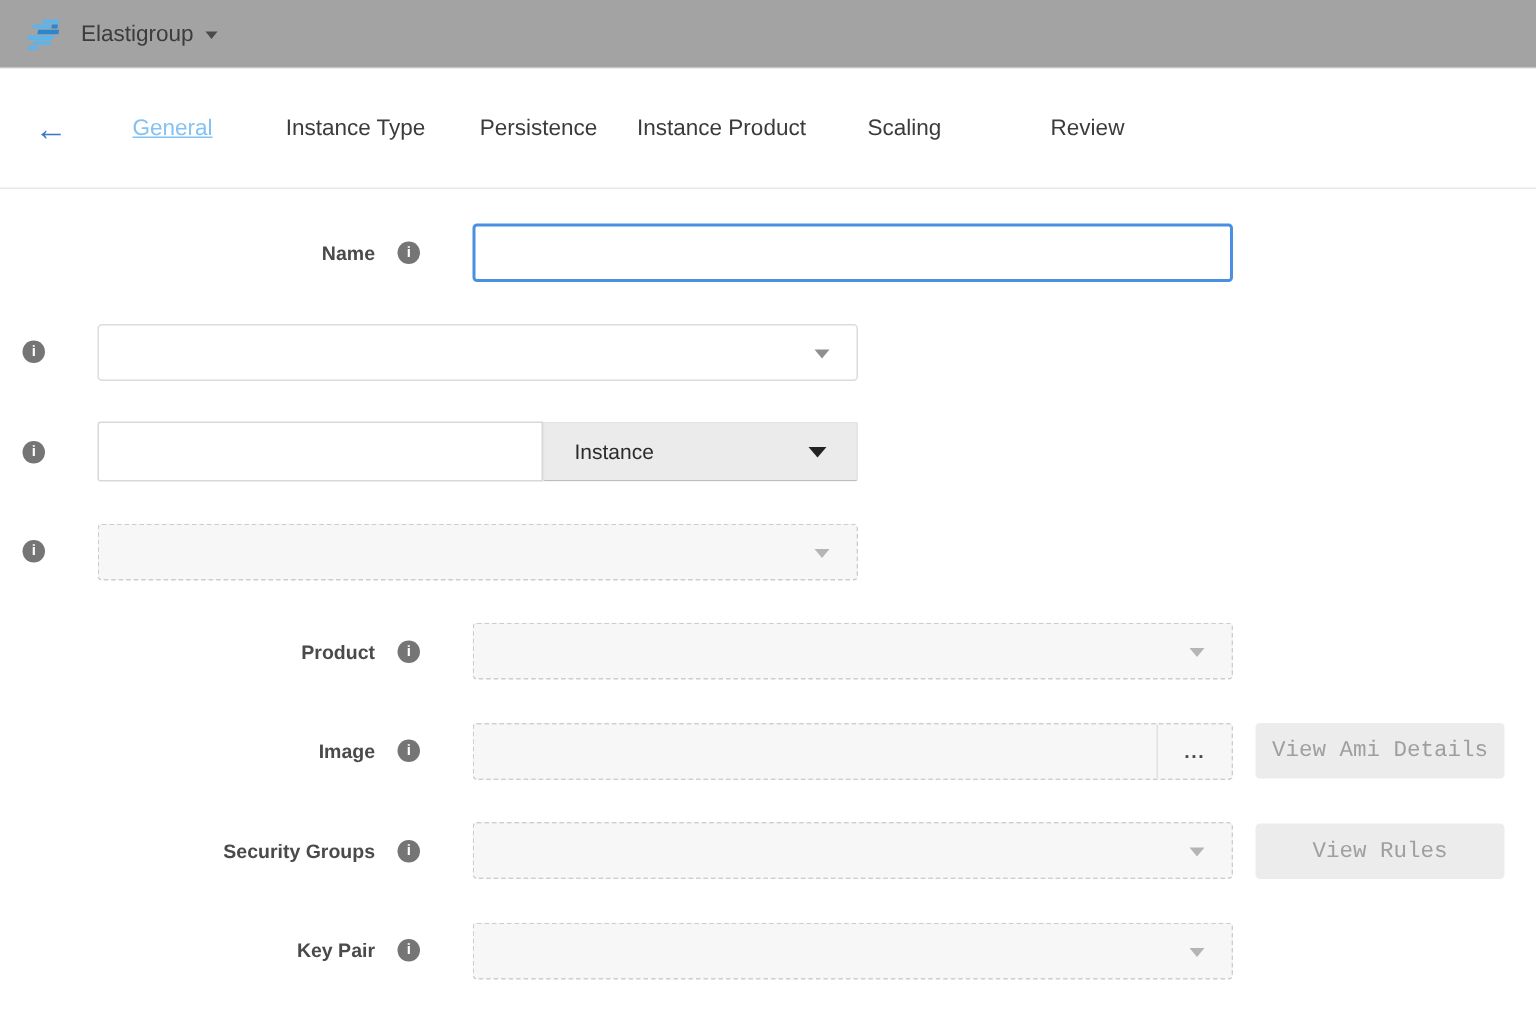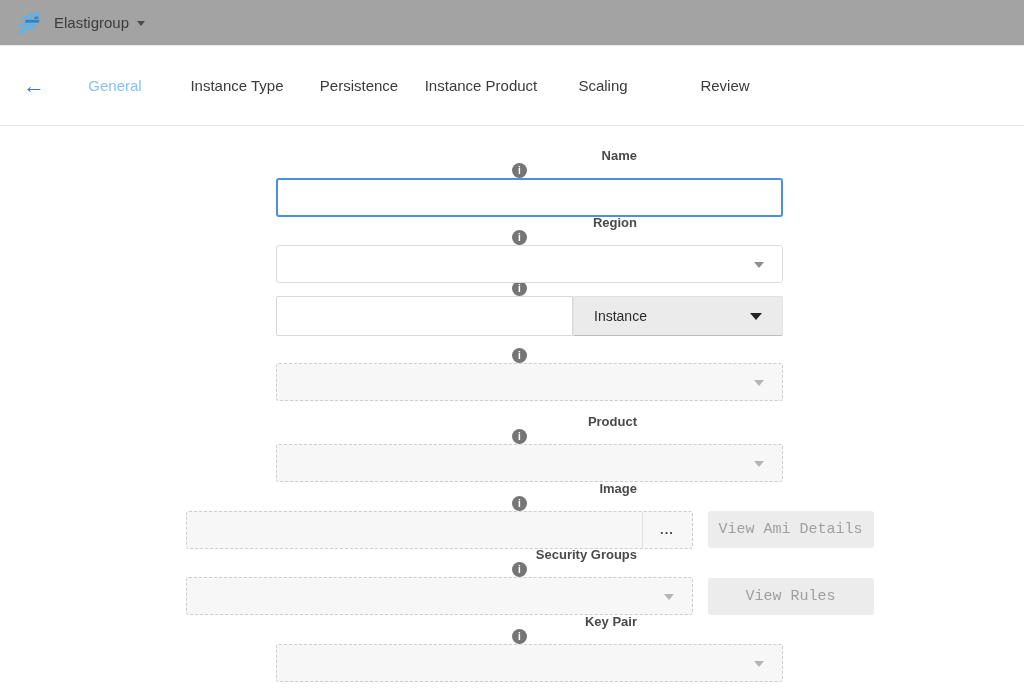--- a/index.html
+++ b/index.html
@@ -14,25 +14,25 @@
   .product-name { font-size:15px; color:#3c3c3c; }
   .caret-sm { width:0; height:0; border-left:4px solid transparent; border-right:4px solid transparent;
     border-top:5px solid #4a4a4a; margin-left:8px; margin-top:2px; }
 
   
   .tab-bar { height:80px; display:flex; align-items:center; border-bottom:1px solid #e8e8e8; background:#fff; position:relative; }
   .back-btn { width:40px; margin-left:14px; font-size:22px; color:#3a78c9; cursor:pointer; line-height:1;
     display:flex; align-items:center; justify-content:center; }
   .tabs { display:flex; }
   .tab { width:122px; text-align:center; font-size:15px; color:#3b3b3b; cursor:pointer; white-space:nowrap; }
-  .tab.active { color:#85c1f5; }
+  .tab.active { color:#85c1f5;text-decoration:underline; }
 
   
   .form-area { padding-top:22px; }
-  .form-row { display:flex; align-items:center; height:40px; margin-bottom:26.5px;flex-direction:column; }
+  .form-row { display:flex; align-items:center; height:40px; margin-bottom:26.5px; }
   .field-label { width:250px; text-align:right; font-size:13px; font-weight:bold; color:#4a4a4a; }
   .info-icon { width:15px; height:15px; border-radius:50%; background:#757575; color:#fff;
     margin-left:15px; flex:0 0 15px; display:flex; align-items:center; justify-content:center;
     font-size:10px; font-weight:bold; cursor:pointer; }
   .field-area { margin-left:35px; display:flex; align-items:center; }
 
   .text-input { width:507px; height:38px; border:1px solid #d8d8d8; border-radius:3px;
     font-size:14px; color:#333; padding:0 12px; outline:none; background:#fff; }
   .text-input.focused { height:39px; border:2px solid #4a90e2; }
 
@@ -99,21 +99,20 @@
     <div class="field-label">Name</div>
     <div class="info-icon">
         <span>i</span>
       </div>
     <div class="field-area">
       <input class="text-input focused" value="" style="">
     </div>
   </div>
 
   <div class="form-row">
-    <div class="field-label">Region</div>
     <div class="info-icon">
         <span>i</span>
       </div>
     <div class="field-area">
       <div class="select-box">
         <span></span>
         <span class="caret"></span>
       </div>
     </div>
   </div>

